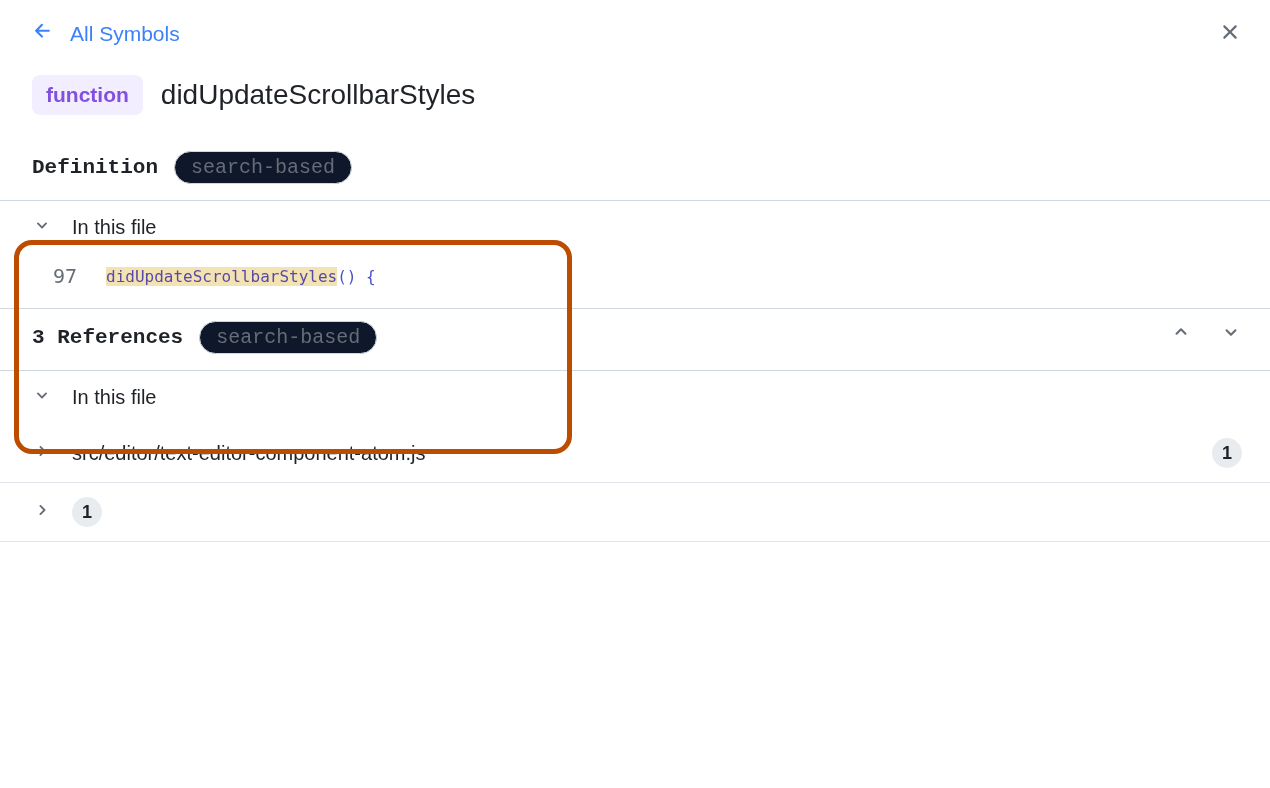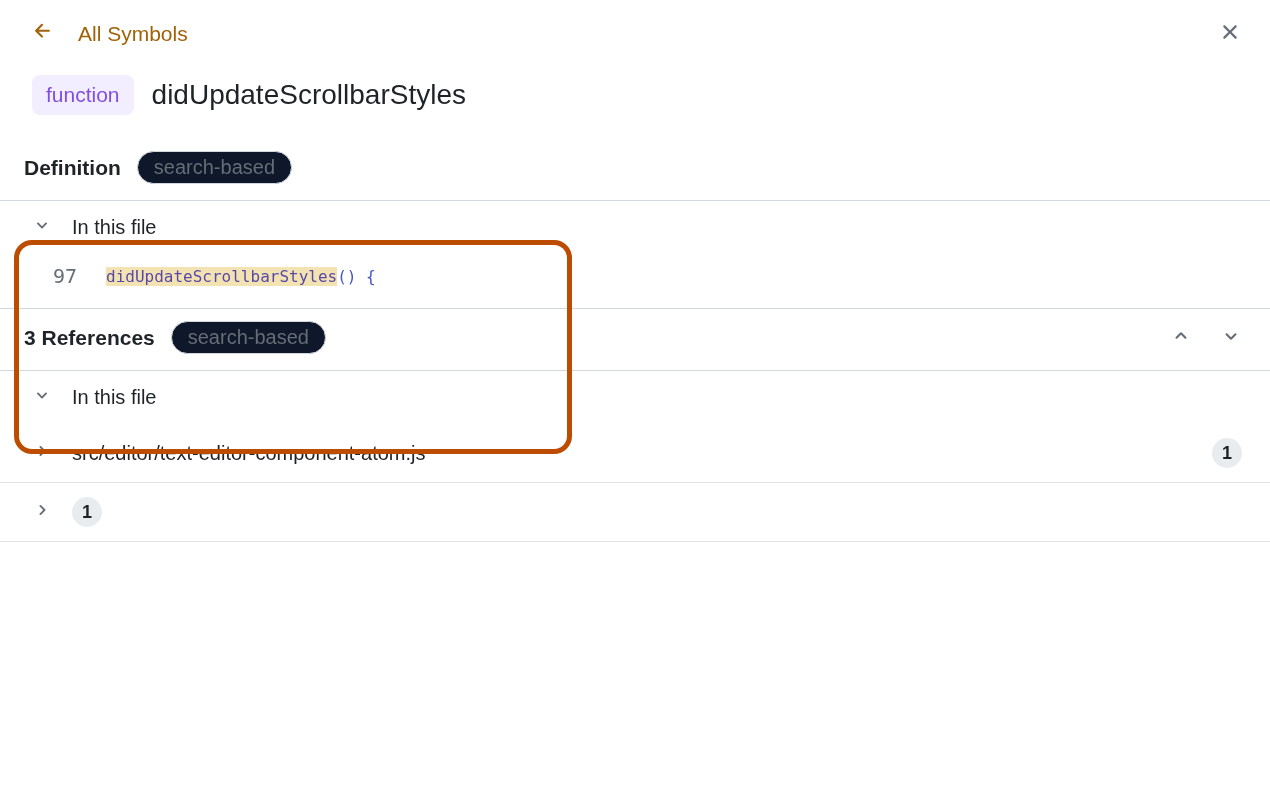--- a/index.html
+++ b/index.html
@@ -12,41 +12,41 @@
   .panel { width: 1270px; }
   .header {
     display: flex;
     align-items: center;
     justify-content: space-between;
     padding: 20px 28px 8px 32px;
   }
   .back-link {
     display: flex;
     align-items: center;
-    gap: 24px;
-    color: #a16207;
+    gap: 16px;
+    color: #3b82f6;
     font-size: 21px;
     cursor: pointer;
   }
   .back-link svg { width: 22px; height: 22px; }
   .close-btn { cursor: pointer; color: #656d76; }
   .close-btn svg { width: 24px; height: 24px; }
   .title-row {
     display: flex;
     align-items: center;
     gap: 18px;
     padding: 20px 28px 24px 32px;
   }
   .kind-badge {
     background: #f2eeff;
     color: #8250df;
     border-radius: 8px;
     padding: 8px 14px;
     font-size: 21px;
-    font-weight: 400;
+    font-weight: 700;
   }
   .symbol-name {
     font-size: 28px;
     font-weight: 400;
     color: #1f2328;
   }
   .search-line {
     padding: 0 28px 28px 32px;
     font-size: 21px;
   }
@@ -55,24 +55,24 @@
   .highlight-box {
     position: absolute;
     border: 5px solid #bc4c00;
     border-radius: 18px;
     left: 14px; top: 240px;
     width: 558px; height: 214px;
     pointer-events: none;
   }
   .section-header {
     display: flex;
-    align-items: center;
     justify-content: space-between;
-    padding: 12px 28px 16px 24px;
+    padding: 12px 28px 16px 32px;
     border-bottom: 1px solid #d0d7de;
+    font-family: Liberation Mono, monospace;
   }
   .section-left {
     display: flex;
     align-items: center;
     gap: 16px;
   }
   .section-title {
     font-size: 21px;
     font-weight: 600;
     color: #1f2328;

